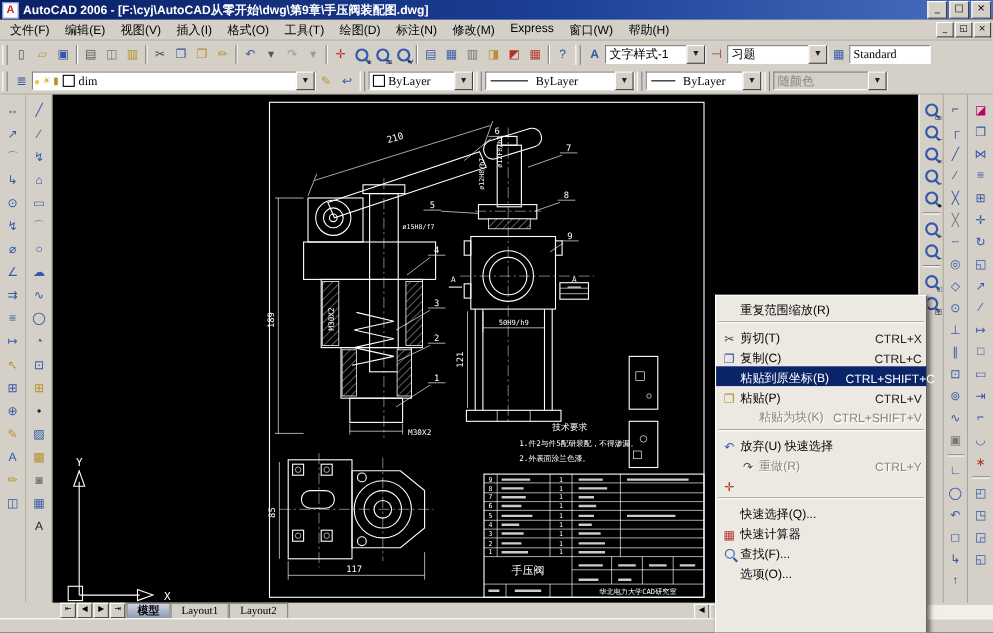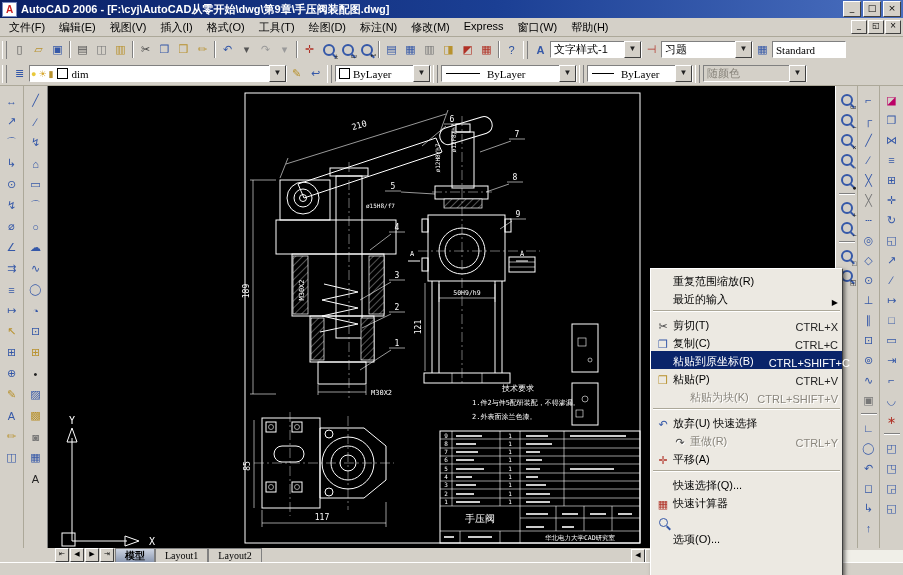--- a/index.html
+++ b/index.html
@@ -574,25 +574,20 @@
     </span>
   </div>
   <div class="cmdstrip"></div>
 
   <div class="ctx">
     <div class="ci">
       <span class="cic"></span>
       <span class="cl2">重复范围缩放(R)</span>
         <span class="cs"></span>
     </div>
-    <div class="ci">
-      <span class="cic"></span>
-      <span class="cl2">最近的输入</span>
-      <span class="carr">▶</span>
-    </div>
     <div class="csep"></div>
     <div class="ci">
       <span class="cic">✂</span>
       <span class="cl2">剪切(T)</span>
         <span class="cs">CTRL+X</span>
     </div>
     <div class="ci">
       <span class="cic" style="color:#3558a8">❐</span>
       <span class="cl2">复制(C)</span>
         <span class="cs">CTRL+C</span>
@@ -618,36 +613,36 @@
       <span class="cl2">放弃(U) 快速选择</span>
         <span class="cs"></span>
     </div>
     <div class="ci dis">
       <span class="cic">↷</span>
       <span class="cl2">重做(R)</span>
         <span class="cs">CTRL+Y</span>
     </div>
     <div class="ci">
       <span class="cic" style="color:#b03126">✛</span>
-      <span class="cl2">平移(A)</span>
         <span class="cs"></span>
     </div>
     <div class="csep"></div>
     <div class="ci">
       <span class="cic"></span>
       <span class="cl2">快速选择(Q)...</span>
         <span class="cs"></span>
     </div>
     <div class="ci">
       <span class="cic" style="color:#b03126">▦</span>
       <span class="cl2">快速计算器</span>
         <span class="cs"></span>
     </div>
     <div class="ci">
       <span class="cic"><span class="mag"></span></span>
+      <span class="cl2">查找(F)...</span>
         <span class="cs"></span>
     </div>
     <div class="ci">
       <span class="cic"></span>
       <span class="cl2">选项(O)...</span>
         <span class="cs"></span>
     </div>
   </div>
 
 </div>

